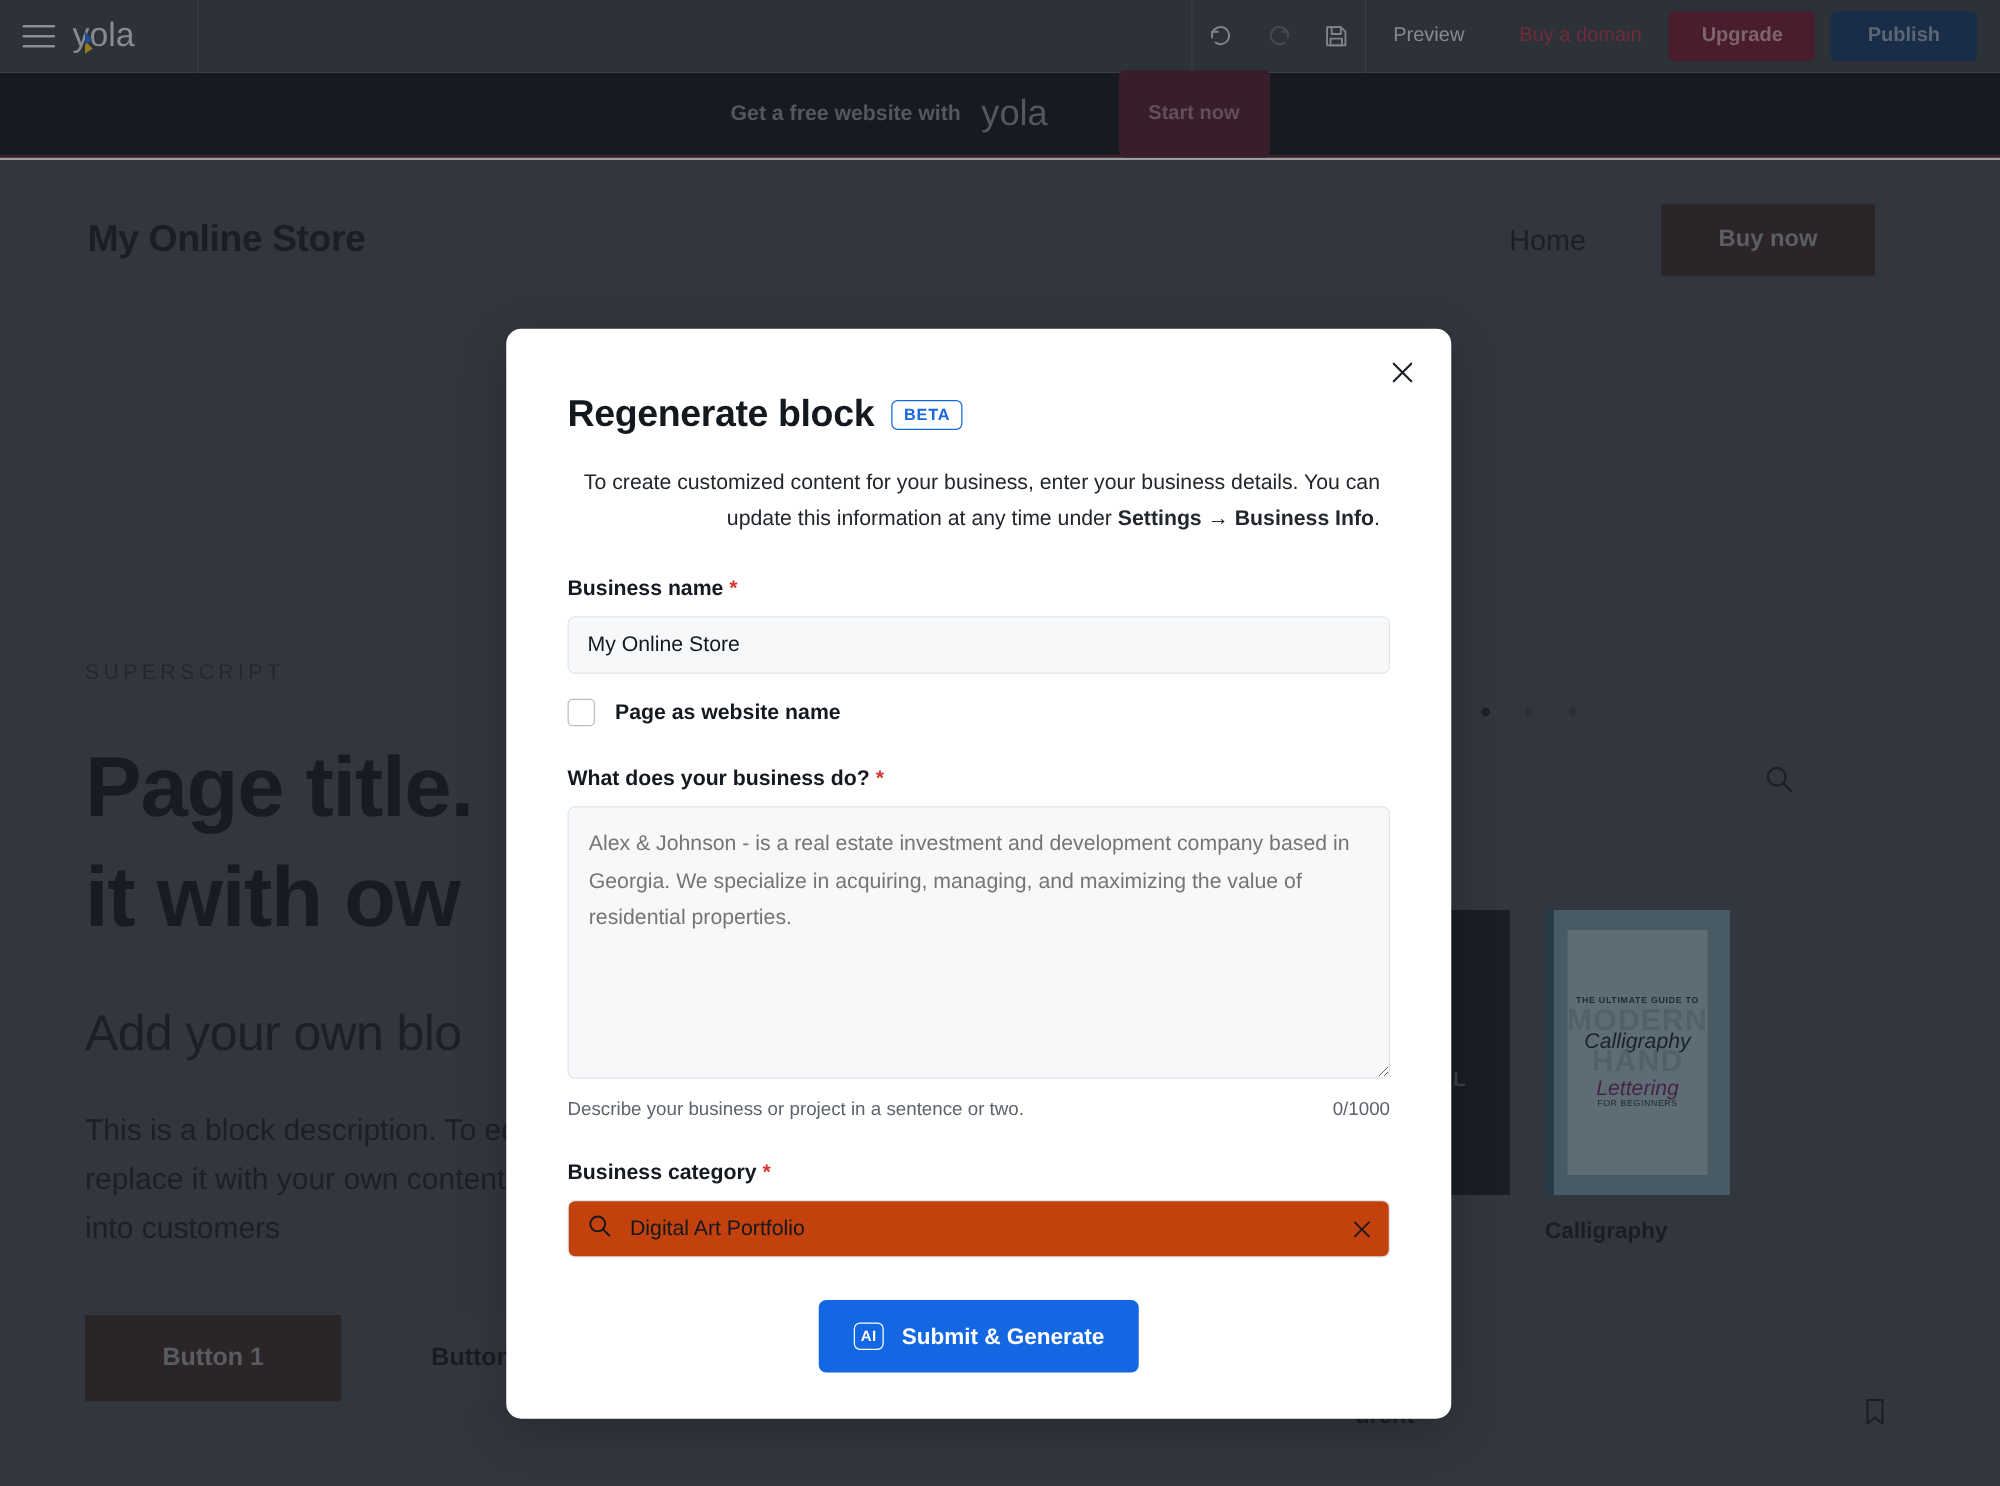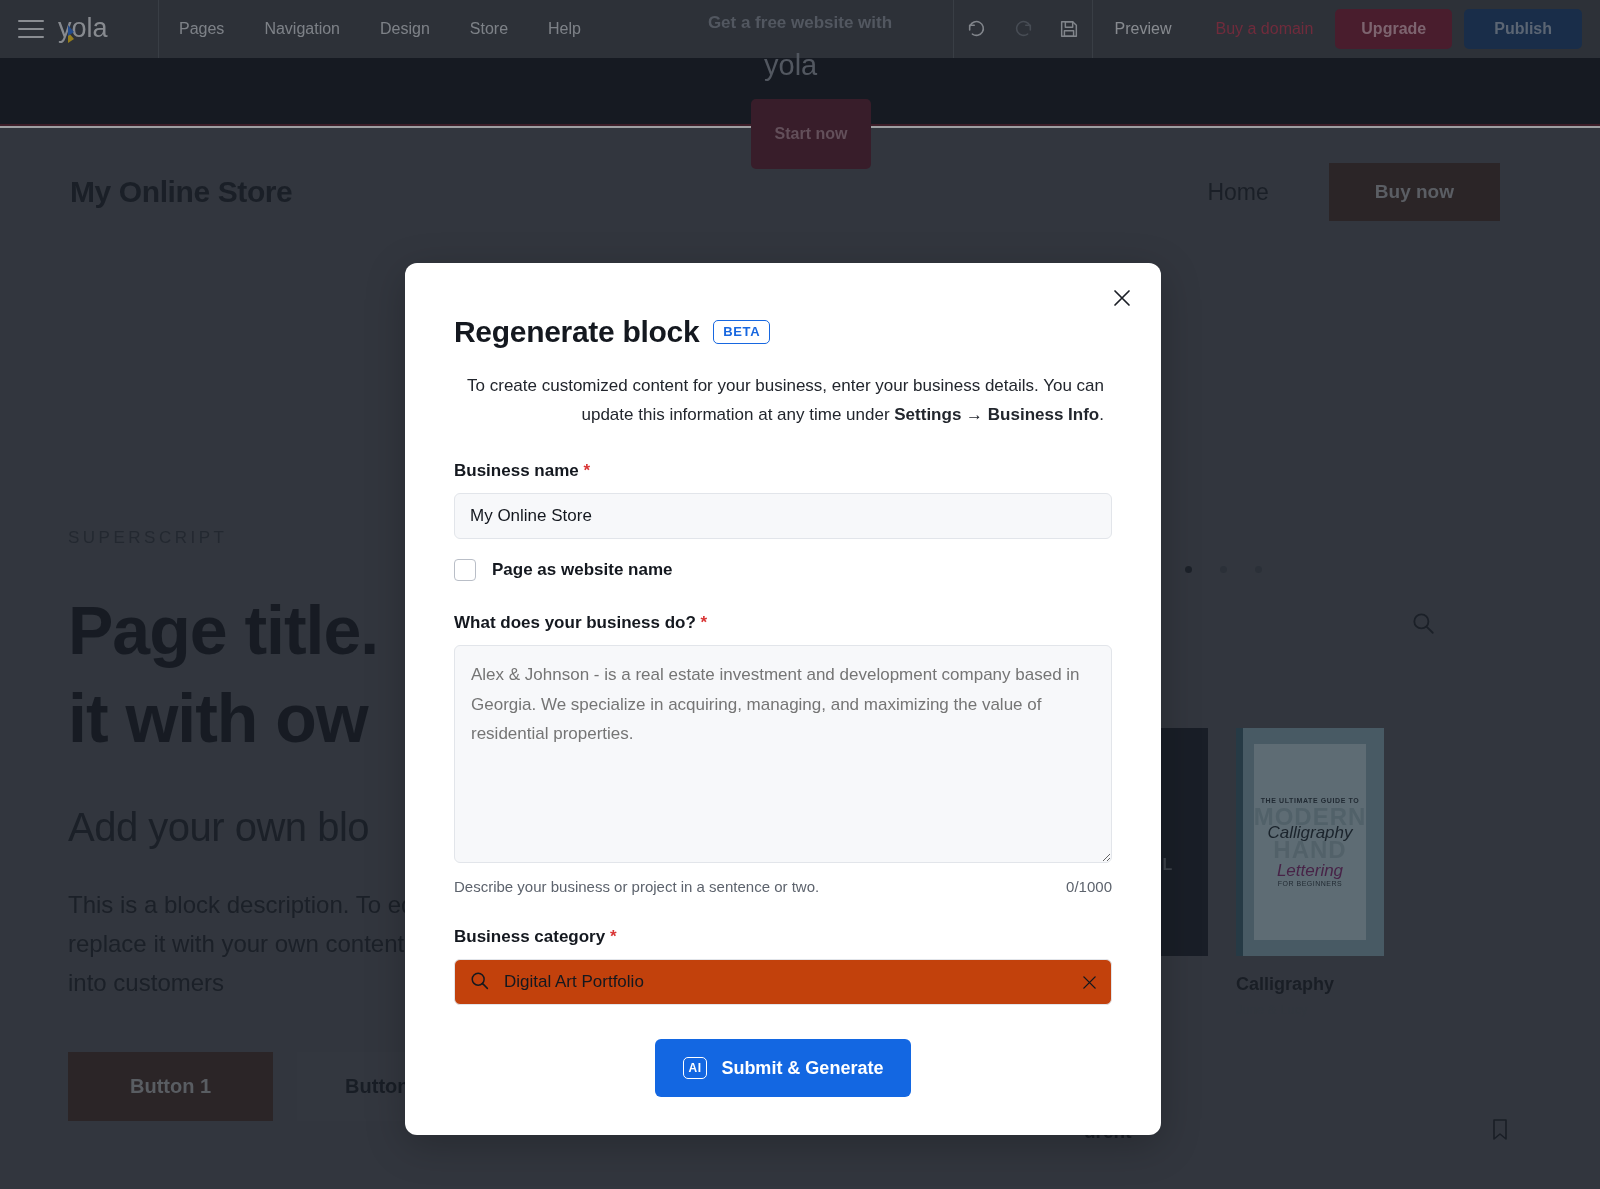--- a/index.html
+++ b/index.html
@@ -104,21 +104,20 @@
   
   .promo {
     position: absolute;
     top: 58px; left: 0;
     width: 1600px; height: 68px;
     background: #171b23;
     display: flex; align-items: center; justify-content: center;
     gap: 16px;
     z-index: 5;
     border-bottom: 2px solid #5a2230;
-    flex-direction: column;
   }
   .promo-text { color: #7e838d; font-size: 17px; font-weight: bold; }
   .promo-logo { display: flex; align-items: center; }
   .btn-start {
     background: #512031;
     color: #9b7683;
     font-weight: bold;
     font-size: 16px;
     border-radius: 5px;
     padding: 26px 24px;
@@ -474,27 +473,20 @@
         <span></span>
     </div>
     <div class="logo">
       <svg width="66" height="32" viewBox="0 0 66 32">
         <text x="0" y="24" font-family="Liberation Sans, sans-serif" font-size="27" fill="#d9dbdf">yola</text>
         <path d="M10 19 L16 26 L10 30 Z" fill="#f0c419"></path>
         <path d="M10 12 L16 19 L10 23 Z" fill="#2e6fd8"></path>
       </svg>
     </div>
     <div class="bar-sep"></div>
-    <div class="bar-menu">
-      <div class="bar-menu-item">Pages</div>
-      <div class="bar-menu-item">Navigation</div>
-      <div class="bar-menu-item">Design</div>
-      <div class="bar-menu-item">Store</div>
-      <div class="bar-menu-item">Help</div>
-    </div>
 
     <div class="bar-right">
       <div class="bar-sep"></div>
       <div class="icon-btn">
         <svg width="22" height="22" viewBox="0 0 24 24" fill="none" stroke="#cfd2d7" stroke-width="1.7" stroke-linecap="round" stroke-linejoin="round">
           <path d="M4 8 L9 8 M4 8 L4 13"></path>
           <path d="M4.5 8.5 A7.5 7.5 0 1 1 7 17.5"></path>
         </svg>
       </div>
       <div class="icon-btn">

